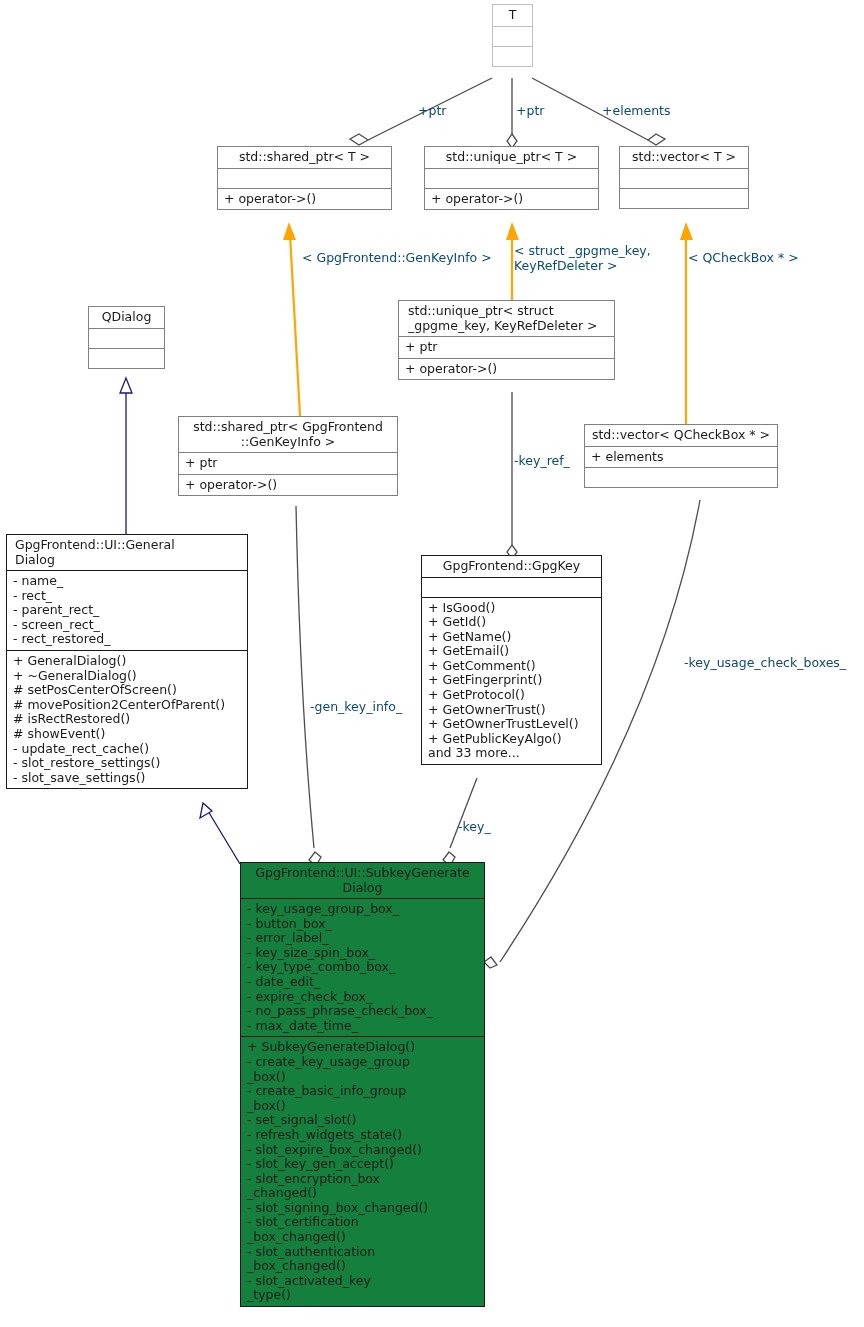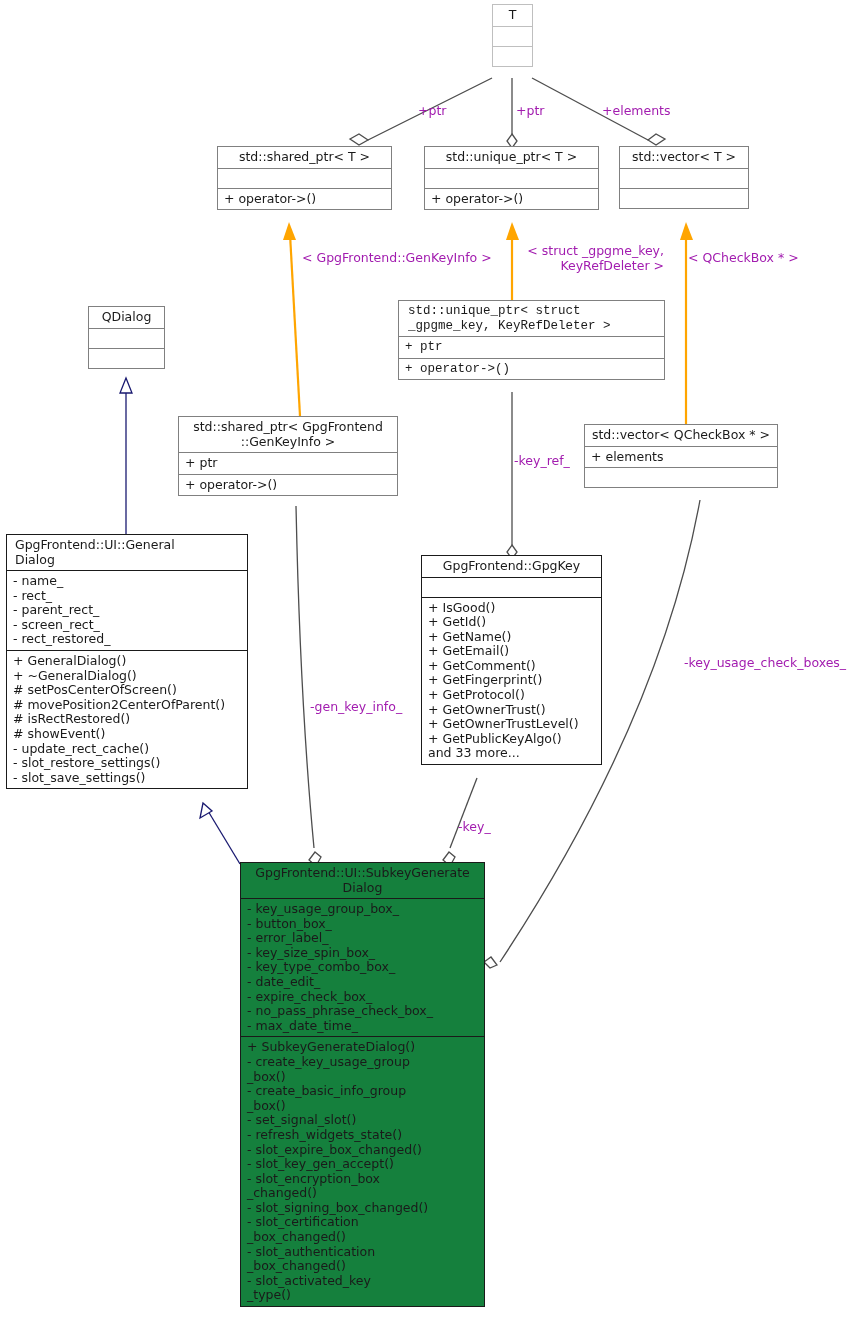--- a/index.html
+++ b/index.html
@@ -68,27 +68,27 @@
     line-height: 14.6px;
     white-space: pre;
   }
   .empty-row {
     height: 20px;
     box-sizing: border-box;
   }
   .edge-label {
     position: absolute;
     font-size: 12.5px;
-    color: #a21caf;
+    color: #0c4a6e;
     white-space: pre;
     line-height: 14.5px;
     z-index: 6;
   }
   .edge-label.center {
-    text-align: right;
+    text-align: left;
   }
 </style>
 </head>
 <body>
 
 <div id="diagram">
 
   <svg id="edges" viewBox="0 0 864 1327" xmlns="http://www.w3.org/2000/svg">
 
     <g>
@@ -177,21 +177,21 @@
     <div class="node-sep empty-row"></div>
     <div class="node-sep empty-row"></div>
   </div>
 
   <div class="uml-node plain-border" style="left:619px; top:146px; width:130px;">
     <div class="node-title">std::vector&lt; T &gt;</div>
     <div class="node-sep empty-row"></div>
     <div class="node-sep empty-row"></div>
   </div>
 
-  <div class="uml-node plain-border" style="left:398px; top:300px; width:267px;font-family:Liberation Mono, monospace;">
+  <div class="uml-node plain-border" style="left:398px; top:300px; width:217px;">
     <div class="node-title" style="text-align:left; padding-left:9px;">std::unique_ptr&lt; struct<br>_gpgme_key, KeyRefDeleter &gt;</div>
     <div class="node-sep node-rows">
       <div class="row">+ ptr</div>
     </div>
     <div class="node-sep node-rows">
       <div class="row">+ operator-&gt;()</div>
     </div>
   </div>
 
   <div class="uml-node plain-border" style="left:178px; top:416px; width:220px;">

